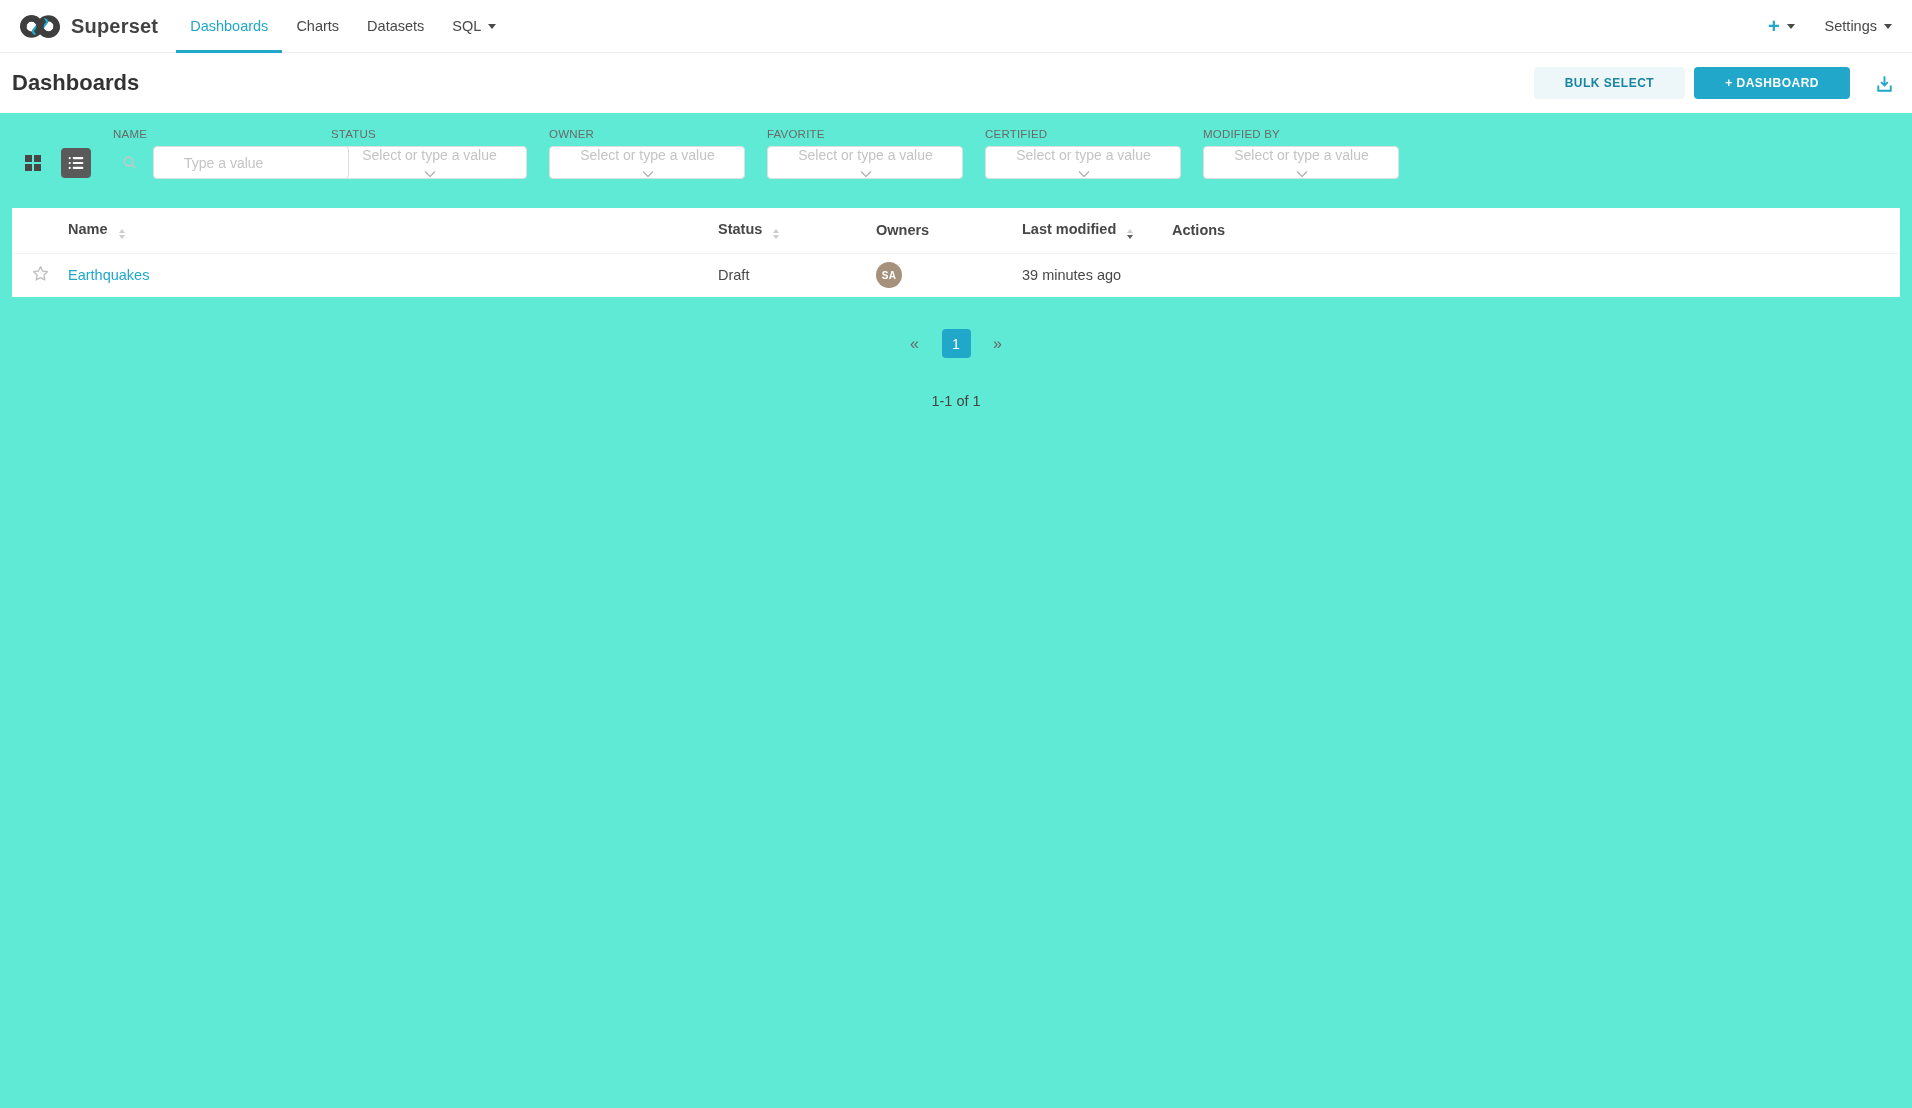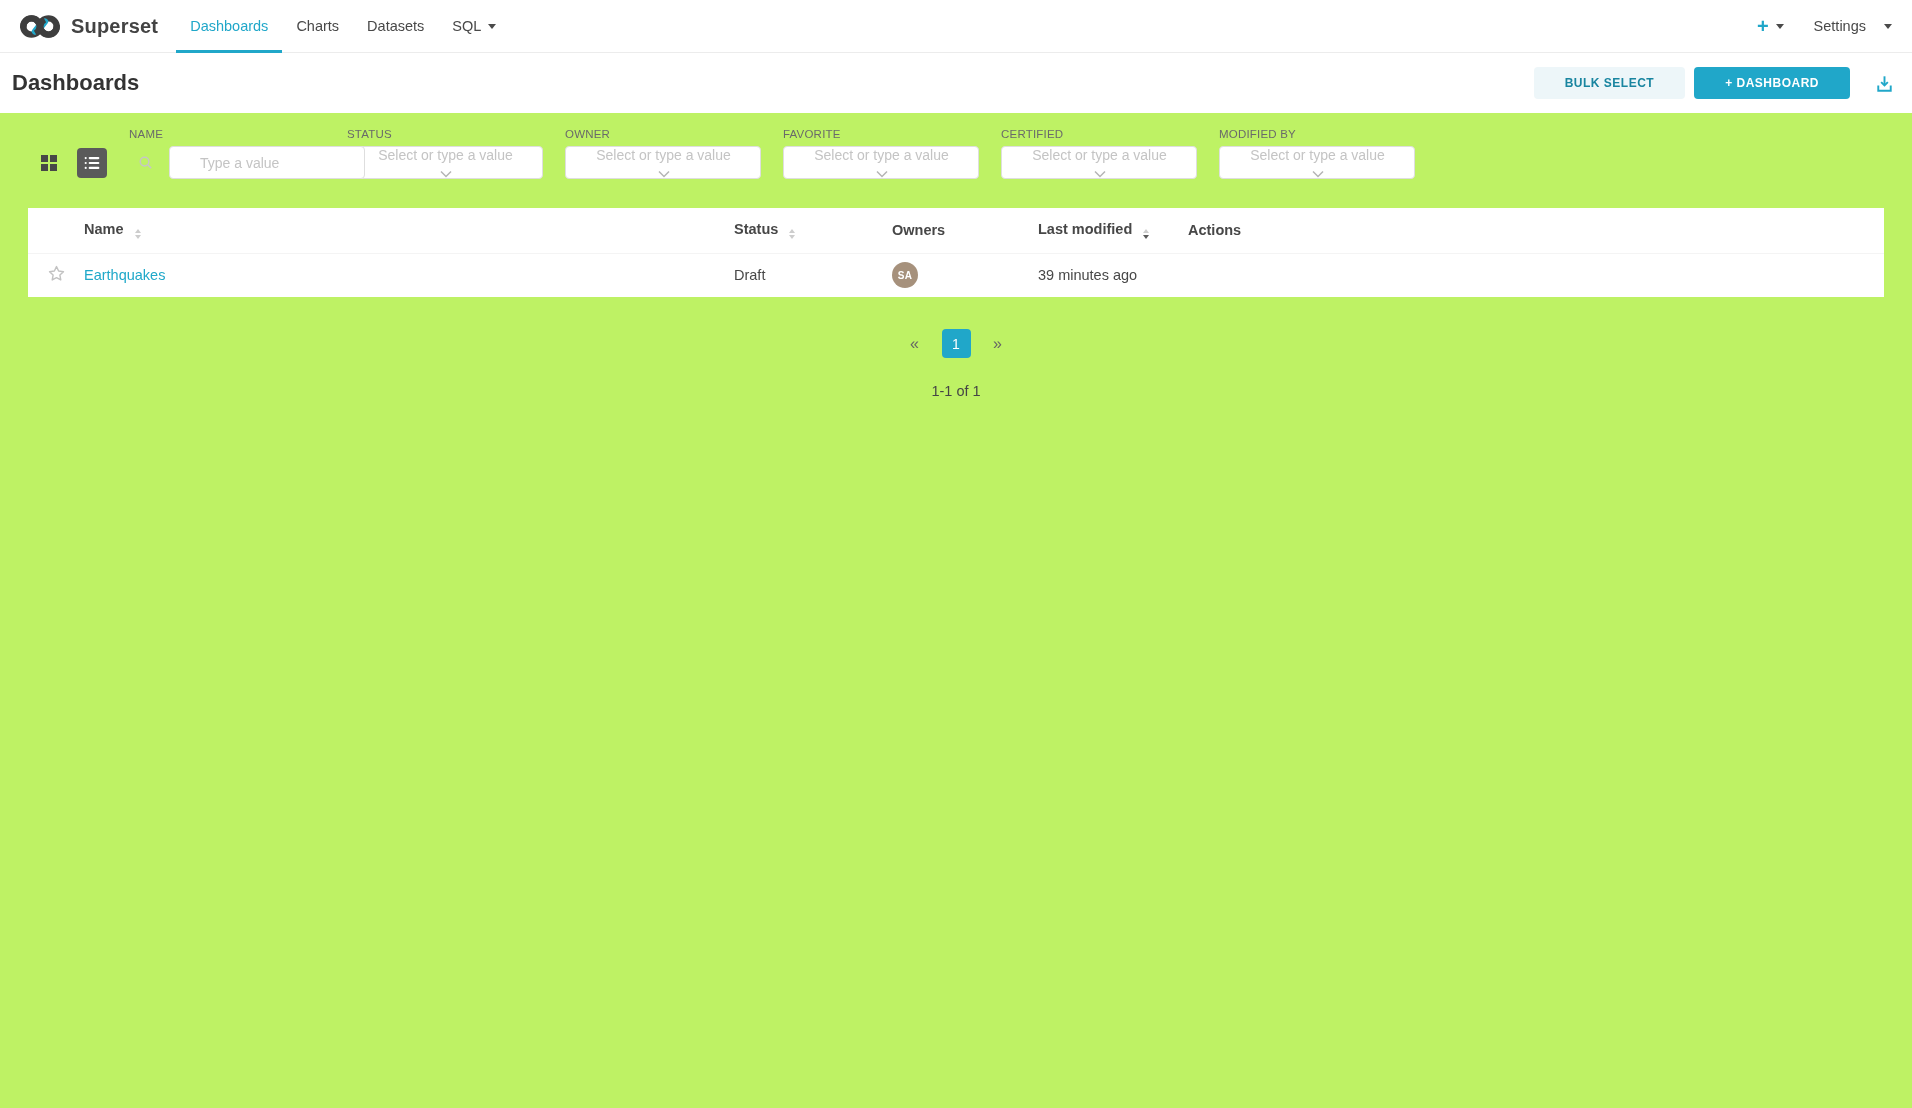--- a/index.html
+++ b/index.html
@@ -27,38 +27,38 @@
   .nav-item.active::after {
     content:""; position:absolute; left:0; right:0; bottom:-1px; height:3px; background:#20A7C9;
   }
   .caret {
     width:0; height:0; border-left:4px solid transparent; border-right:4px solid transparent;
     border-top:5px solid #4A4A4A; display:inline-block;
   }
   .nav-right { margin-left:auto; display:flex; align-items:center; gap:30px; padding-right:20px; }
   .nav-plus { display:flex; align-items:center; gap:7px; cursor:pointer; }
   .nav-plus-glyph { color:#20A7C9; font-size:20px; font-weight:bold; line-height:1; }
-  .nav-settings { display:flex; align-items:center; gap:18px; font-size:14.5px; cursor:pointer; }
+  .nav-settings { display:flex; align-items:center; gap:7px; font-size:14.5px; cursor:pointer; }
 
   
   .page-header {
     height:60px; background:#fff; display:flex; align-items:center; padding:0 16px 0 12px;
   }
   .page-title { font-size:22px; font-weight:bold; color:#333; }
   .header-actions { margin-left:auto; display:flex; align-items:center; gap:9px; }
   .btn {
     height:32px; border:none; border-radius:4px; font-family:inherit;
     font-size:12px; font-weight:bold; letter-spacing:0.5px; cursor:pointer; padding:0 31px;
   }
   .btn-secondary { background:#EDF6F9; color:#1985A0; }
   .btn-primary { background:#20A7C9; color:#fff; }
   .icon-btn { background:none; border:none; cursor:pointer; margin-left:14px; display:flex; align-items:center; }
 
   
-  .content { background:#bef264; height:995px; padding:15px 28px 0; }
+  .content { background:#5eead4; height:995px; padding:15px 12px 0; }
 
   .toolbar { display:flex; align-items:flex-end; }
   .view-toggles { display:flex; gap:13px; margin:0 22px 1px 6px; }
   .toggle { width:30px; height:30px; border:none; background:transparent; border-radius:4px;
             display:flex; align-items:center; justify-content:center; cursor:pointer; }
   .toggle.active { background:#5A5A5A; }
 
   .filters { display:flex; gap:22px; }
   .filter { display:flex; flex-direction:column; width:196px; }
   .filter-label { font-size:11.5px; color:#6A6A6A; margin-bottom:6px; letter-spacing:0.2px; }
@@ -97,21 +97,21 @@
   }
 
   
   .pagination { display:flex; align-items:center; justify-content:center; gap:15px; margin-top:32px; }
   .page-arrow { background:none; border:none; color:#666; font-size:16px; cursor:pointer;
                 width:24px; height:28px; font-family:inherit; }
   .page-num {
     min-width:29px; height:29px; background:#20A7C9; color:#fff; border:none; border-radius:4px;
     font-size:14px; font-family:inherit; cursor:pointer;
   }
-  .page-summary { text-align:center; margin-top:25px; font-size:14.5px; color:#454545; }
+  .page-summary { text-align:center; margin-top:35px; font-size:14.5px; color:#454545; }
 </style>
 </head>
 <body>
 
 <div class="topnav">
   <div class="brand">
     <span style="display:flex;">
       <svg width="44" height="29" viewBox="0 0 62 40">
         <circle cx="19" cy="20" r="11.5" fill="none" stroke="#3E3E3E" stroke-width="9"></circle>
         <circle cx="43" cy="20" r="11.5" fill="none" stroke="#3E3E3E" stroke-width="9"></circle>

